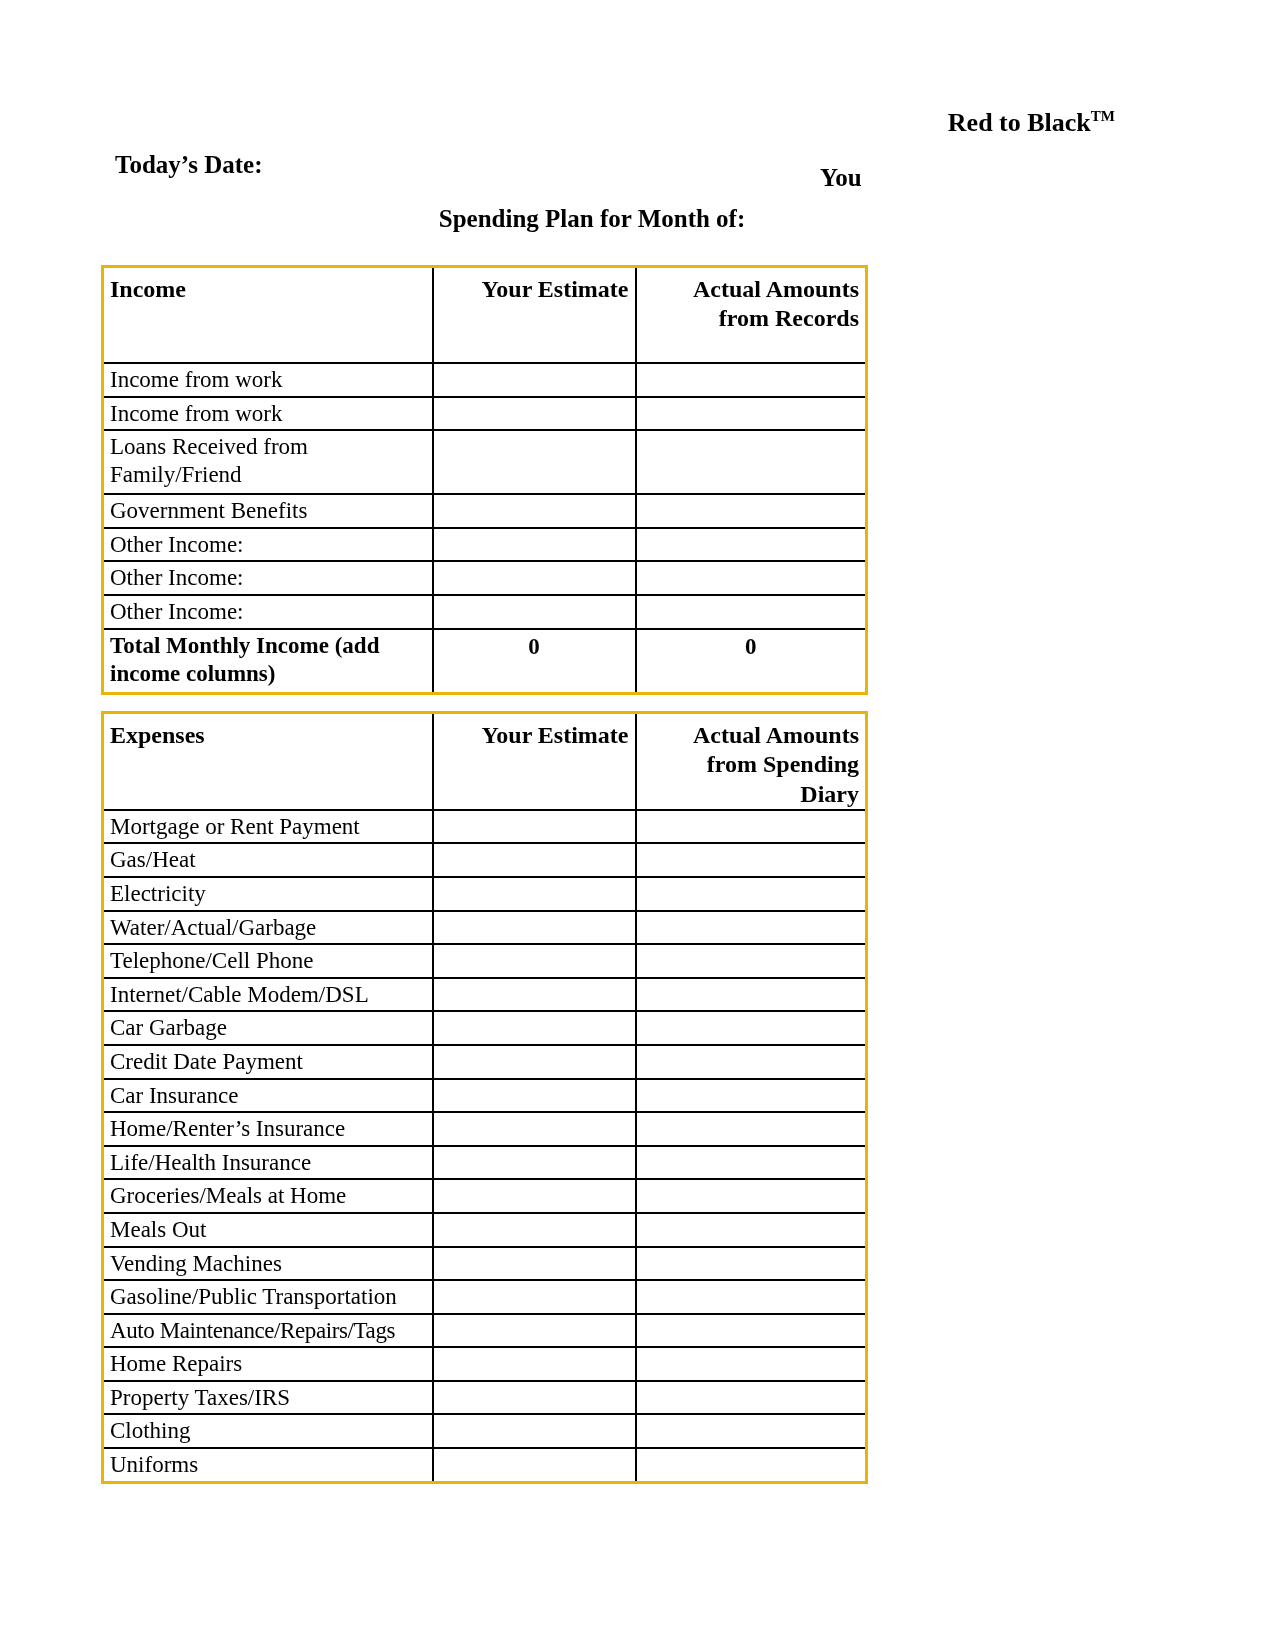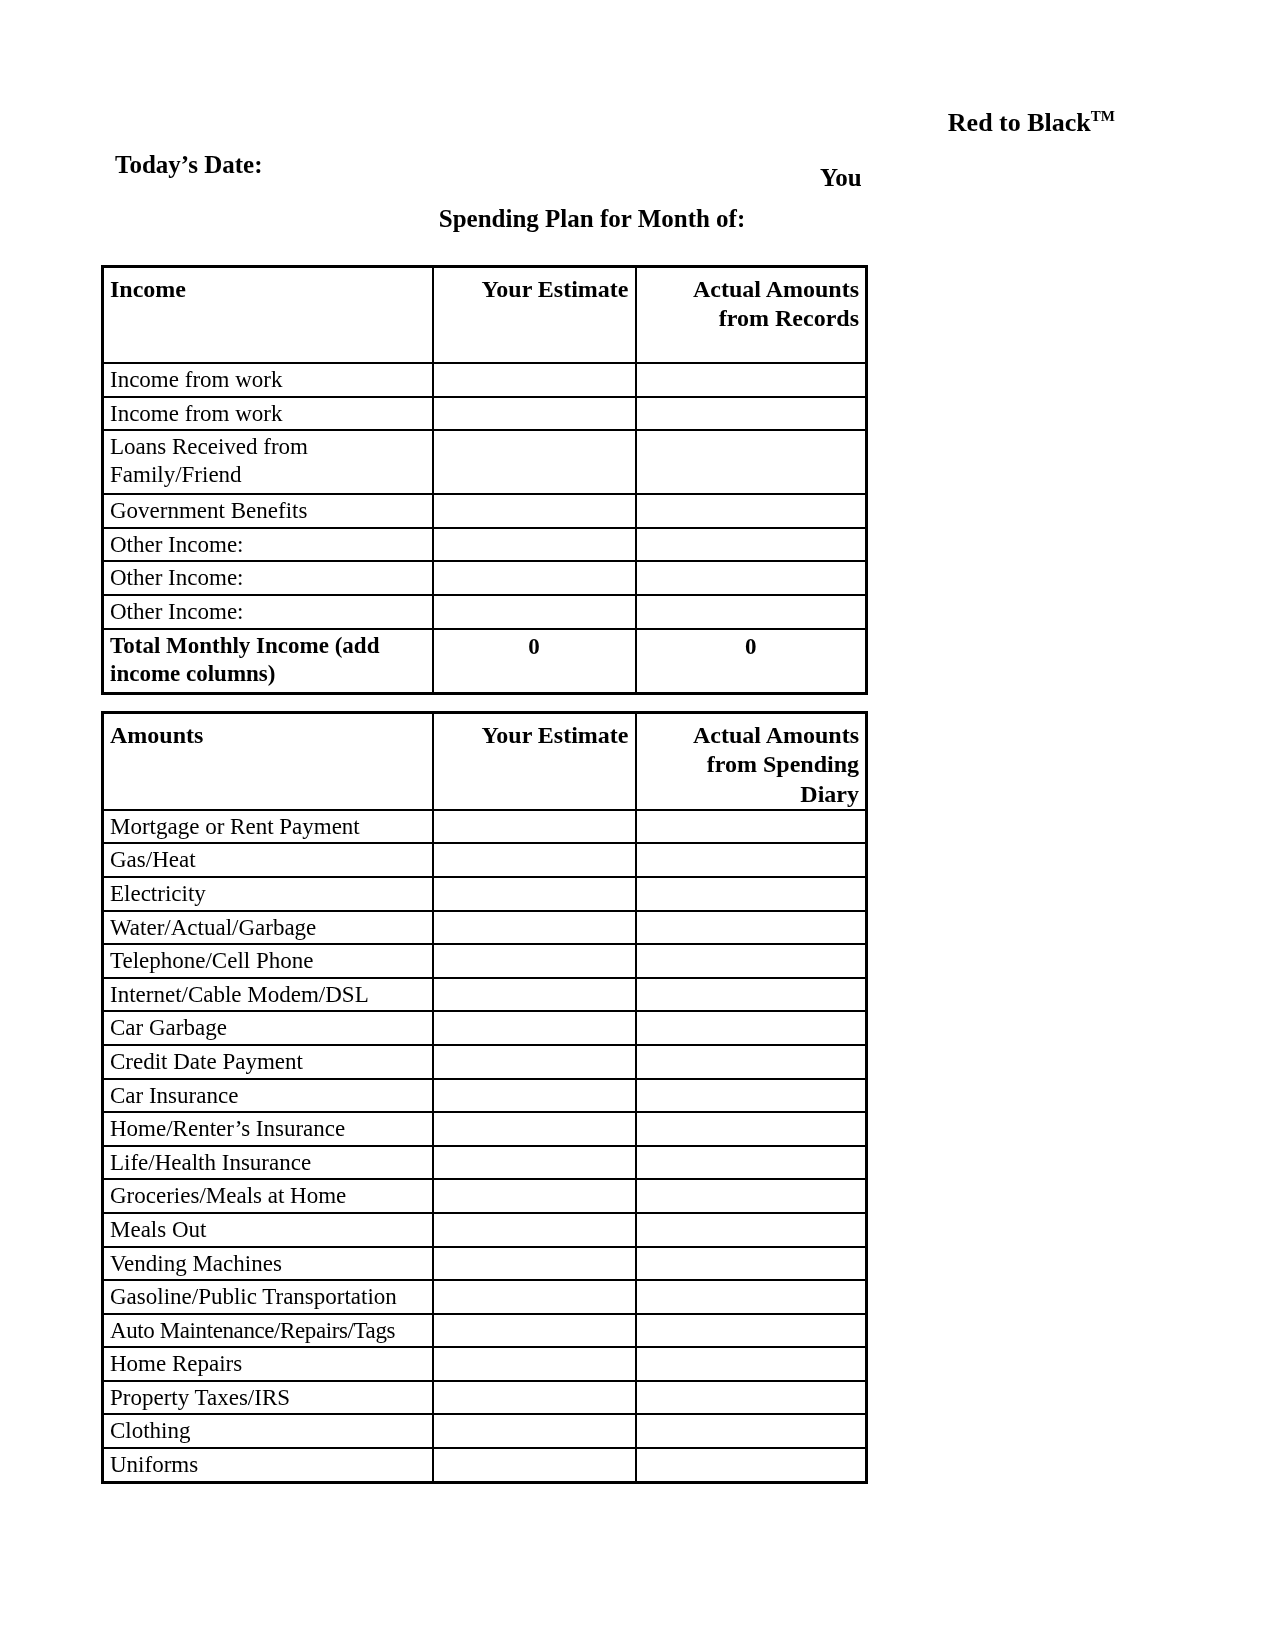--- a/index.html
+++ b/index.html
@@ -73,21 +73,21 @@
     font-size: 25px;
     padding-right: 91px;
     box-sizing: border-box;
   }
 
   
   .sheet-table {
     position: absolute;
     border-collapse: collapse;
     table-layout: fixed;
-    border: 3px solid #000000;
+    border: 3px solid #eab308;
   }
   .sheet-table td {
     border: 2px solid #000;
     padding: 0;
     vertical-align: top;
   }
   .col-label  { width: 330px; }
   .col-est    { width: 203px; }
   .col-actual { width: 231px; }
 
@@ -285,21 +285,21 @@
 
   <table class="sheet-table" id="expenses-table">
     <colgroup>
       <col class="col-label">
       <col class="col-est">
       <col class="col-actual">
     </colgroup>
     <tbody>
       <tr>
         <td class="hdr-cell hdr-left">
-            <span class="txt">Amounts</span>
+            <span class="txt">Expenses</span>
           </td>
         <td class="hdr-cell hdr-center">
             <span class="txt">Your Estimate</span>
           </td>
         <td class="hdr-cell hdr-center">
             <span class="txt">Actual Amounts from Spending Diary</span>
           </td>
       </tr>
 
       <tr>

